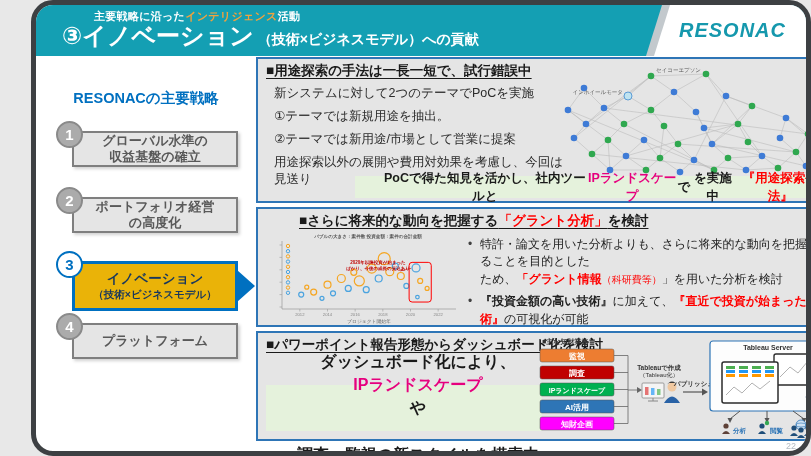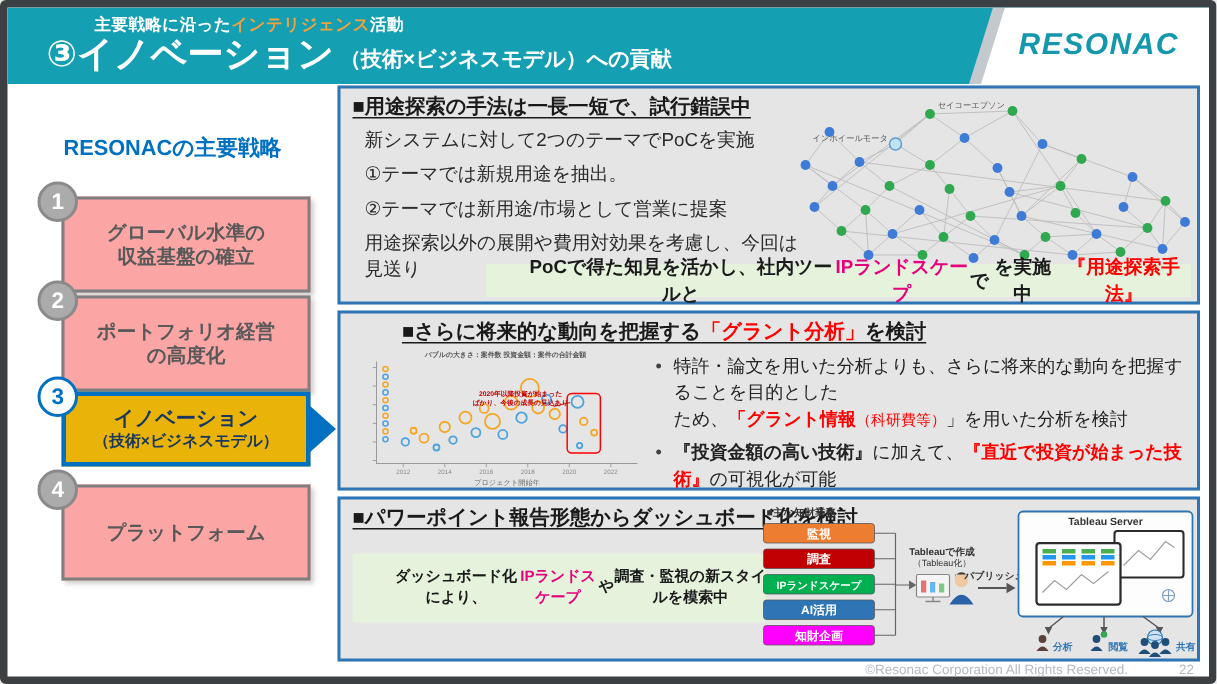--- a/index.html
+++ b/index.html
@@ -1,32 +1,32 @@
 <!DOCTYPE html>
 <html><head>
 <meta charset="utf-8">
 <style>
   html,body{margin:0;padding:0;background:#e8e8e8;}
   *{box-sizing:border-box;}
   .stage{position:relative;width:811px;height:456px;font-family:"Liberation Sans","DejaVu Sans",sans-serif;}
-  .frame{position:absolute;inset:0;border:5px solid #3d4043;border-radius:4px;background:#fff;overflow:hidden;}
+  .frame{position:absolute;inset:0;border:5px solid #3d4043;border-radius:22px;background:#fff;overflow:hidden;margin-left:31px;}
 
   
   .topbar{position:absolute;left:0;top:0;right:0;height:51px;background:#149fb3;}
   .eyebrow{position:absolute;left:58px;top:4px;font-size:11px;font-weight:700;color:#fff;letter-spacing:.3px;}
   .titleline{position:absolute;left:26px;top:15px;color:#fff;white-space:nowrap;}
   .title-big{font-size:24px;font-weight:800;}
   .title-small{font-size:14px;font-weight:700;margin-left:4px;}
   .wedge-gray{position:absolute;right:0;top:0;width:160px;height:51px;background:#c3c9cd;clip-path:polygon(16px 0,100% 0,100% 100%,0 100%);}
   .wedge-white{position:absolute;right:0;top:0;width:152px;height:51px;background:#fff;clip-path:polygon(16px 0,100% 0,100% 100%,0 100%);}
   .logo{position:absolute;right:20px;top:14px;font-size:20px;font-weight:800;font-style:italic;color:#1598ad;letter-spacing:1px;}
 
   
   .sb-title{position:absolute;left:14px;top:84px;width:192px;text-align:center;color:#0070C0;font-weight:800;font-size:14.5px;}
-  .sb-box{position:absolute;left:36px;width:166px;height:64px;background:#fca5a5;border:2px solid #7F7F7F;display:flex;flex-direction:column;justify-content:center;align-items:center;text-align:center;color:#595959;font-weight:700;font-size:13px;line-height:1.25;box-shadow:2px 2px 3px rgba(0,0,0,.18);}
+  .sb-box{position:absolute;left:36px;width:166px;height:36px;background:#e5e5e5;border:2px solid #7F7F7F;display:flex;flex-direction:column;justify-content:center;align-items:center;text-align:center;color:#595959;font-weight:700;font-size:13px;line-height:1.25;box-shadow:2px 2px 3px rgba(0,0,0,.18);}
   .sb-box.active{background:#eab308;border:3px solid #0070C0;color:#17375E;box-shadow:none;}
   .sb-box.active .l1{font-size:13.5px;}
   .sb-box.active .l2{font-size:10.5px;}
   .sb-num{position:absolute;left:20px;width:27px;height:27px;border-radius:50%;background:#ABABAB;border:2px solid #8a8a8a;color:#fff;font-weight:800;font-size:15px;display:flex;align-items:center;justify-content:center;}
   .sb-num.active{background:#fff;border:2.5px solid #0070C0;color:#0070C0;}
   .sb-arrow{position:absolute;left:201px;top:265px;width:0;height:0;border-top:16px solid transparent;border-bottom:16px solid transparent;border-left:18px solid #0070C0;}
 
   
   .sec{position:absolute;left:220px;width:575px;background:#e5e5e5;border:2px solid #2E75B6;}
   .sec-title{margin:3px 0 0 8px;display:inline-block;font-size:13.5px;font-weight:800;color:#1a1a1a;text-decoration:underline;text-underline-offset:3px;}
@@ -301,21 +301,21 @@
           </div>
         <div class="bullet">
             <span class="mk">•</span>
             <span><span style="font-weight: 700;">“将来を予測する分析”</span><span>としても利用価値が高いと好評価</span></span>
           </div>
       </div>
     </section>
 
     <section class="sec" style="top:326px;height:110px;">
       <div class="sec-title">■パワーポイント報告形態からダッシュボード化を検討</div>
-      <div class="greenband" style="left:8px;top:36px;width:276px;height:46px;font-size:10px;">
+      <div class="greenband" style="left:8px;top:52px;width:276px;height:46px;font-size:16px;flex-direction:column;">
           <span>ダッシュボード化により、</span>
           <span style="color: rgb(230, 0, 126);">IPランドスケープ</span>
           <span>や</span>
           <br>
           <span>調査・監視の新スタイルを模索中</span>
         </div>
       <svg class="diagram-svg" id="diagram-svg" width="292" height="104">
           <text x="4" y="9" font-size="7" font-weight="700" fill="#333">■主な知財業務</text>
           <rect x="2" y="14" width="74" height="13" rx="2" fill="#ED7D31" stroke="#555" stroke-width="0.5"></rect>
           <text x="39" y="23.5" font-size="8" font-weight="700" text-anchor="middle" fill="#fff">監視</text>
@@ -388,18 +388,17 @@
           <path d="M252 101 Q256 95 260 101 Z" fill="#1f4e79"></path>
           <circle cx="263" cy="95" r="2.6" fill="#1f4e79"></circle>
           <path d="M259 103 Q263 97 267 103 Z" fill="#1f4e79"></path>
           <circle cx="270" cy="93" r="2.6" fill="#1f4e79"></circle>
           <path d="M266 101 Q270 95 274 101 Z" fill="#1f4e79"></path>
           <text x="277" y="98" font-size="6.5" font-weight="700" fill="#2E75B6">共有</text>
         </svg>
     </section>
 
     <div class="footer">
-      <span>©Resonac Corporation All Rights Reserved.</span>
       <span>22</span>
     </div>
 
   </div>
 </div>
 
 </body></html>

